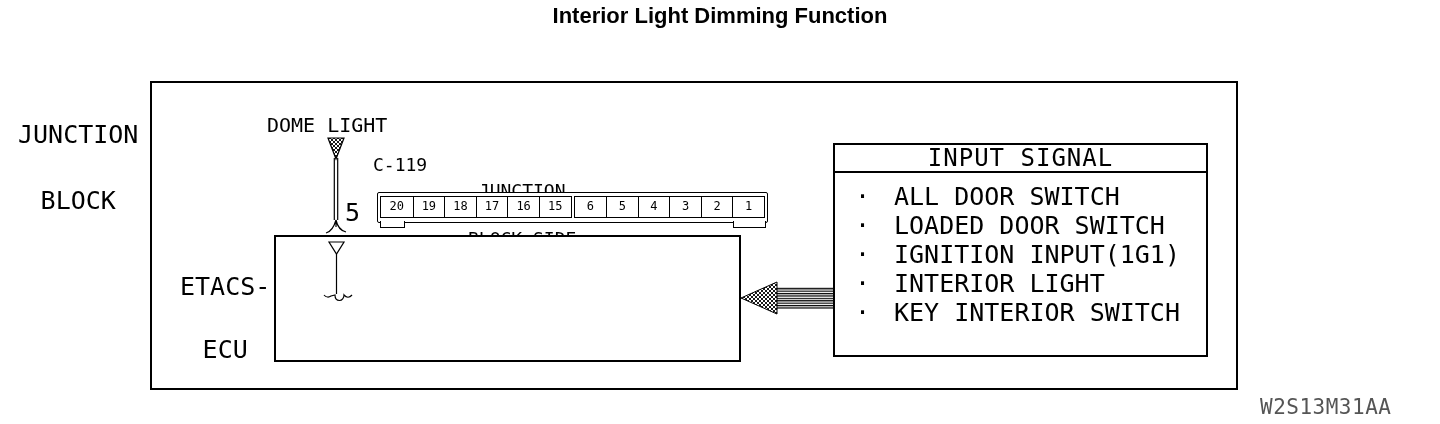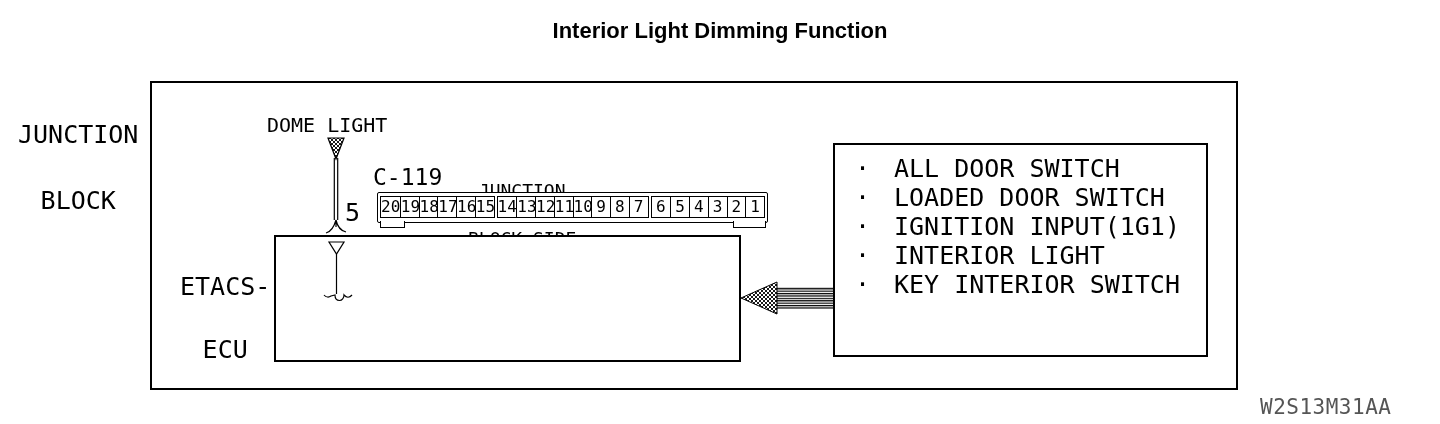--- a/index.html
+++ b/index.html
@@ -6,54 +6,54 @@
   body { background: #ffffff; font-family: "DejaVu Sans Mono", monospace; }
   .canvas {
     position: relative; width: 1440px; height: 424px;
     background: #ffffff; overflow: hidden; color: #000;
   }
   .abs { position: absolute; }
 
   .title {
     left: 0; top: 3px; width: 1440px; text-align: center;
     font-family: "Liberation Sans", sans-serif;
-    font-weight: bold; font-size: 22px; color: #000; margin-top: 15px;
+    font-weight: bold; font-size: 22px; color: #000;
   }
 
   .mono-label { font-family: "DejaVu Sans Mono", monospace; white-space: pre; color:#000;text-align:center; }
 
   .junction-block-label { left: 18px; top: 80px; font-size: 25px; line-height: 22px; }
 
   .outer-rect {
     left: 150px; top: 81px; width: 1088px; height: 309px;
     border: 2px solid #000;
   }
 
   .dome-light-label { left: 267px; top: 113px; font-size: 20px; }
 
-  .c119-label { left: 373px; top: 164px; font-size: 23px; }
+  .c119-label { left: 373px; top: 154px; font-size: 18px; }
   .jb-side-label { left: 468px; top: 151px; font-size: 18px; line-height: 16px; }
   .wire-terminal { left: 345px; top: 198px; font-size: 25px; }
 
   
   .connector {
     left: 377px; top: 192px; width: 391px; height: 31px;
     border: 1.5px solid #000; border-radius: 2px;
     background: #fff;
   }
   .pin-groups {
     position: absolute; left: 2px; top: 3px; right: 2px; bottom: 4px;
     display: flex; gap: 2px;
   }
   .pin-group {
     display: flex; border: 1px solid #000; background: #fff;
   }
   .pin-cell {
     flex: 1 0 auto; width: 17px; text-align: center;
-    font-size: 16px; line-height: 19px; border-left: 1px solid #000;
+    font-size: 12px; line-height: 19px; border-left: 1px solid #000;
   }
   .pin-cell:first-child { border-left: none; }
   .conn-tab {
     position: absolute; height: 7px; top: 27.5px; background: #fff;
     border: 1.5px solid #000; border-top: none;
   }
   .conn-tab.left { left: 2px; width: 25px; }
   .conn-tab.right { left: 355px; width: 33px; }
 
   .ecu-label { left: 180px; top: 234px; font-size: 25px; line-height: 21px; }
@@ -121,30 +121,20 @@
   <div class="abs connector">
     <div class="pin-groups" id="pin-groups">
         <div class="pin-group" style="flex-grow: 6;">
           <div class="pin-cell">20</div>
           <div class="pin-cell">19</div>
           <div class="pin-cell">18</div>
           <div class="pin-cell">17</div>
           <div class="pin-cell">16</div>
           <div class="pin-cell">15</div>
         </div>
-        <div class="pin-group" style="flex-grow: 8;">
-          <div class="pin-cell">14</div>
-          <div class="pin-cell">13</div>
-          <div class="pin-cell">12</div>
-          <div class="pin-cell">11</div>
-          <div class="pin-cell">10</div>
-          <div class="pin-cell">9</div>
-          <div class="pin-cell">8</div>
-          <div class="pin-cell">7</div>
-        </div>
         <div class="pin-group" style="flex-grow: 6;">
           <div class="pin-cell">6</div>
           <div class="pin-cell">5</div>
           <div class="pin-cell">4</div>
           <div class="pin-cell">3</div>
           <div class="pin-cell">2</div>
           <div class="pin-cell">1</div>
         </div>
       </div>
     <div class="conn-tab left"></div>
@@ -170,20 +160,21 @@
       </pattern>
       <pattern id="hstripe" width="6" height="2.4" patternUnits="userSpaceOnUse">
         <rect x="0" y="0" width="6" height="1.2" fill="#000"></rect>
       </pattern>
     </defs>
     <polygon points="1,17 37,1 37,33" fill="url(#headhatch)" stroke="#000" stroke-width="1"></polygon>
     <rect x="37" y="6" width="58" height="22" fill="url(#hstripe)"></rect>
   </svg>
 
   <div class="abs input-box">
+    <div class="input-header">INPUT SIGNAL</div>
     <div class="input-list" id="input-list">
         <div class="sig-item">
           <span class="sig-bullet">·</span>
           <div class="sig-lines"><div>ALL DOOR SWITCH</div></div>
         </div>
         <div class="sig-item">
           <span class="sig-bullet">·</span>
           <div class="sig-lines"><div>LOADED DOOR SWITCH</div></div>
         </div>
         <div class="sig-item">

